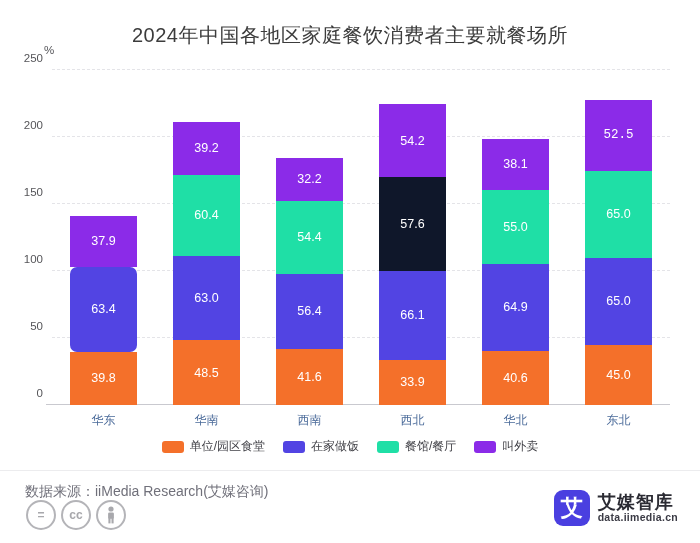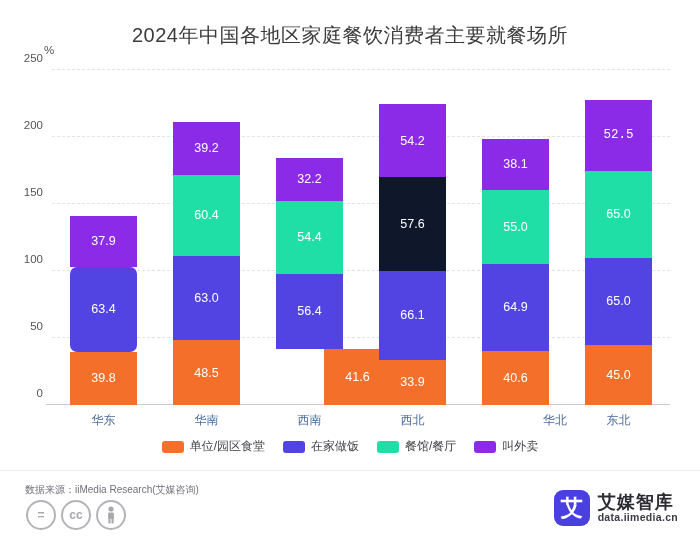--- a/index.html
+++ b/index.html
@@ -133,21 +133,21 @@
     left: 0;
     top: 470px;
     width: 700px;
     height: 0;
     border-top: 1px solid #ececee;
   }
   #source-text {
     position: absolute;
     left: 25px;
     top: 483px;
-    font-size: 10px;
+    font-size: 14px;
     color: #70707a;
     white-space: nowrap;
   }
   #cc-icons {
     position: absolute;
     left: 26px;
     top: 500px;
     display: flex;
     gap: 5px;
   }
@@ -240,21 +240,21 @@
         <div class="seg" style="height: 84.956px; background: rgb(82, 68, 227); border-radius: 7px;">63.4</div>
         <div class="seg" style="height: 50.786px; background: rgb(139, 43, 232);">37.9</div>
       </div>
       <div class="bar-group" style="left: 120.767px; width: 67.465px;">
         <div class="seg" style="height: 64.99px; background: rgb(244, 112, 42); text-align: center;">48.5</div>
         <div class="seg" style="height: 84.42px; background: rgb(82, 68, 227);">63.0</div>
         <div class="seg" style="height: 80.936px; background: rgb(31, 223, 166);">60.4</div>
         <div class="seg" style="height: 52.528px; background: rgb(139, 43, 232);">39.2</div>
       </div>
       <div class="bar-group" style="left: 223.767px; width: 67.465px;">
-        <div class="seg" style="height: 55.744px; background: rgb(244, 112, 42); margin-left: 48px;">41.6</div>
+        <div class="seg" style="height: 55.744px; background: rgb(244, 112, 42);">41.6</div>
         <div class="seg" style="height: 75.576px; background: rgb(82, 68, 227);">56.4</div>
         <div class="seg" style="height: 72.896px; background: rgb(31, 223, 166);">54.4</div>
         <div class="seg" style="height: 43.148px; background: rgb(139, 43, 232);">32.2</div>
       </div>
       <div class="bar-group" style="left: 326.767px; width: 67.465px;">
         <div class="seg" style="height: 45.426px; background: rgb(244, 112, 42);">33.9</div>
         <div class="seg" style="height: 88.574px; background: rgb(82, 68, 227);">66.1</div>
         <div class="seg" style="height: 94px; background: #0f172a;">57.6</div>
         <div class="seg" style="height: 72.628px; background: rgb(139, 43, 232);">54.2</div>
       </div>
@@ -319,15 +319,15 @@
     <div id="brand-text">
       <div id="brand-name">艾媒智库</div>
       <div id="brand-url">data.iimedia.cn</div>
     </div>
   </div>
 
 <div class="xlabel" style="left: 52px; width: 103px;">华东</div>
     <div class="xlabel" style="left: 155px; width: 103px;">华南</div>
     <div class="xlabel" style="left: 361px; width: 103px;">西北</div>
     <div class="xlabel" style="left: 258px; width: 103px;">西南</div>
-    <div class="xlabel" style="left: 464px; width: 103px; text-align: right;">华北</div>
+    <div class="xlabel" style="left: 464px; width: 103px;">华北</div>
     <div class="xlabel" style="left: 567px; width: 103px;">东北</div>
   </div>
 
 </body></html>

